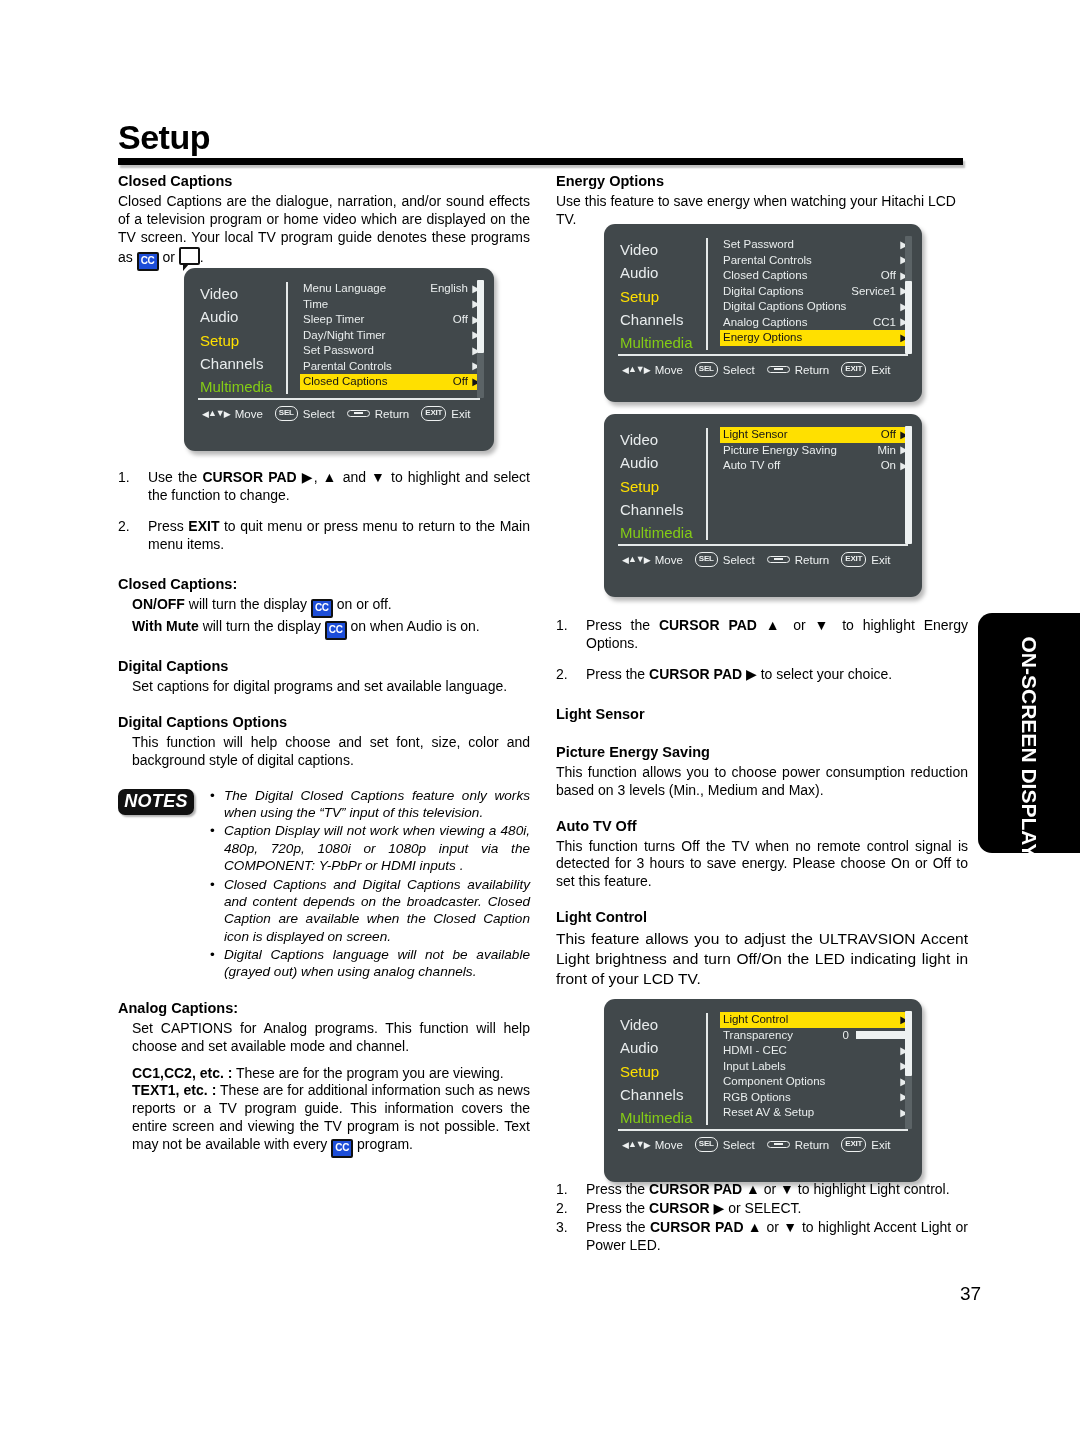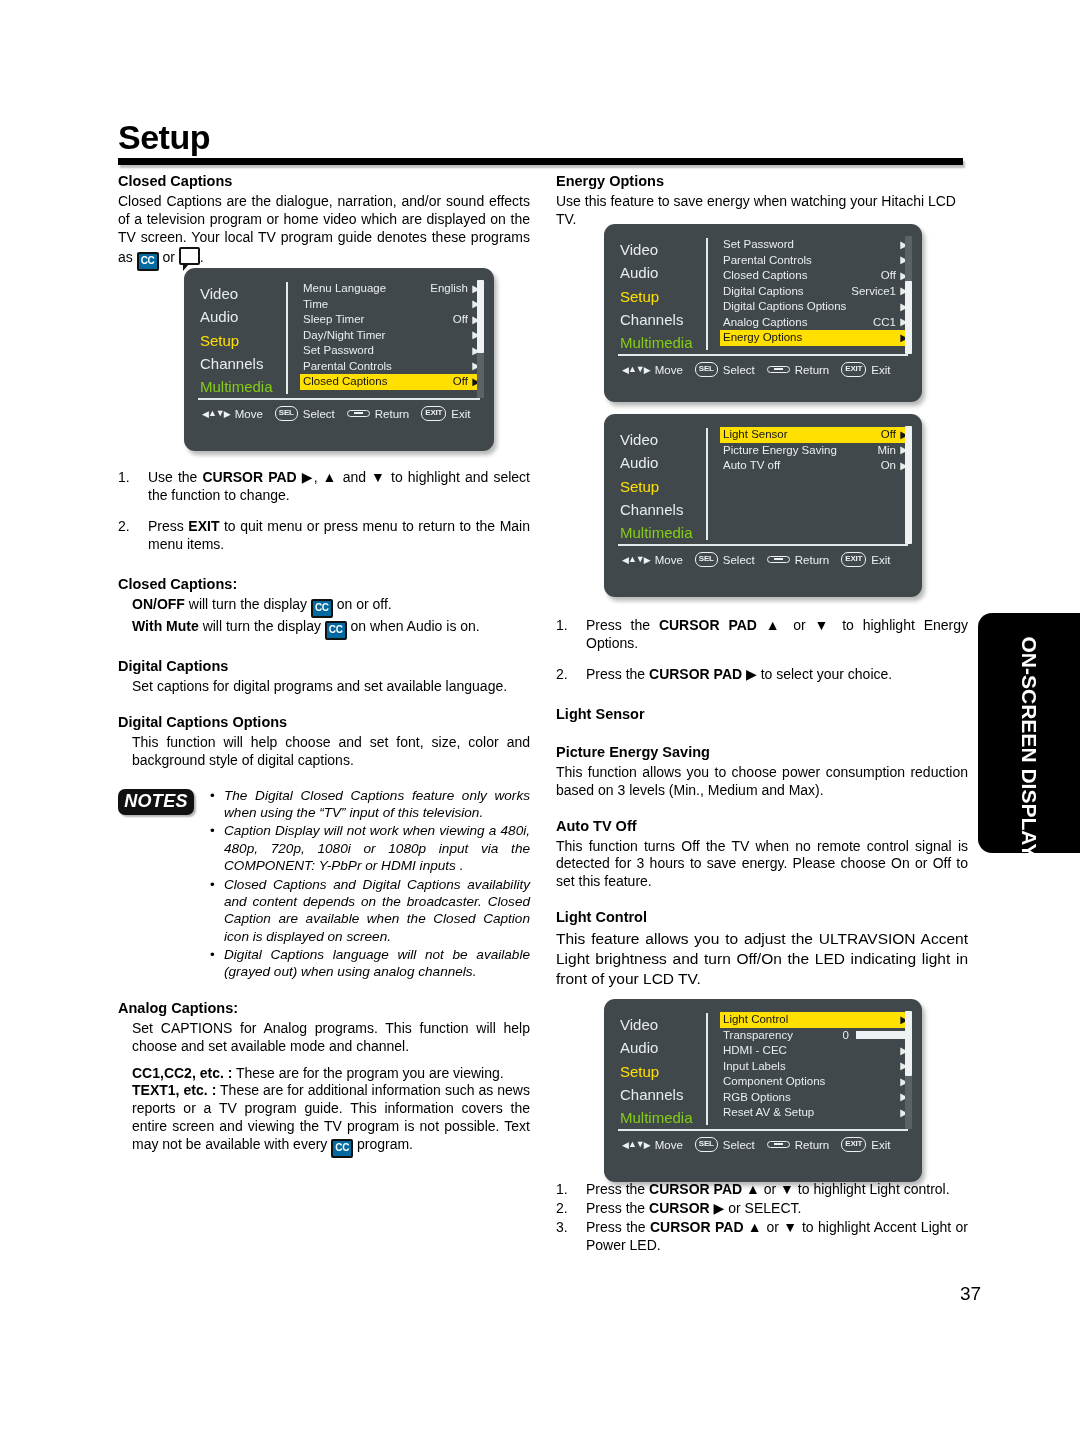--- a/index.html
+++ b/index.html
@@ -82,21 +82,21 @@
     line-height: 1.3;
     margin-bottom: 13px;
   }
   .step .num { width: 30px; flex: none; }
   .step .txt { flex: 1; text-align: justify; }
   .step.tight { margin-bottom: 1px; }
 
   
   .cc-badge {
     display: inline-block;
-    background: #0369a1;
+    background: #1d4ed8;
     color: #fff;
     font-size: 10px;
     font-weight: bold;
     line-height: 1;
     padding: 2px 2px 3px 2px;
     border: 2px solid #111;
     border-radius: 2px;
     vertical-align: -2px;
     letter-spacing: -0.3px;
   }

